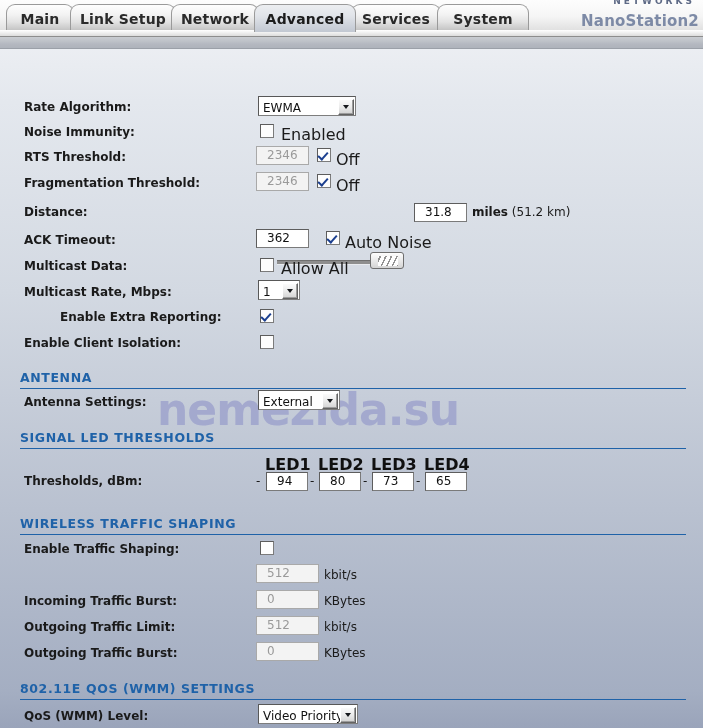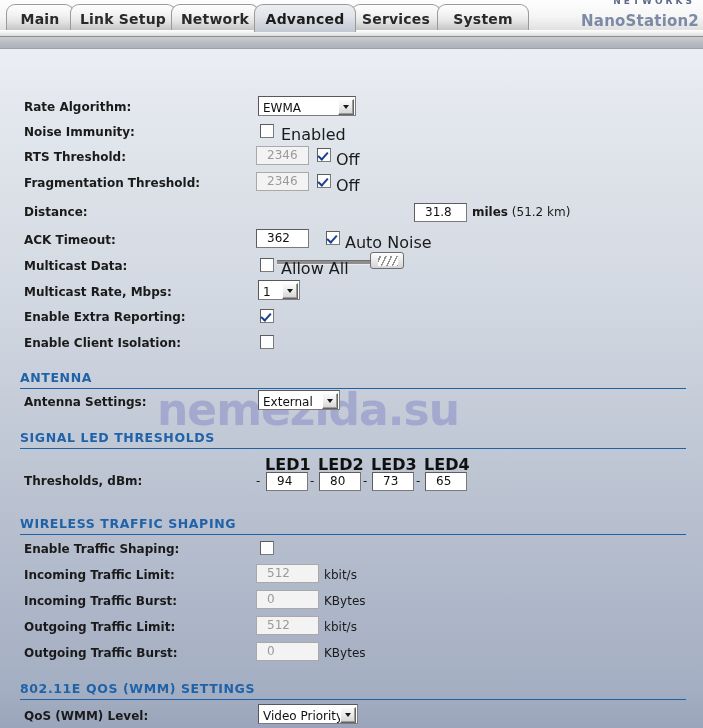--- a/index.html
+++ b/index.html
@@ -205,21 +205,21 @@
   <div class="cbx-label" style="left:281px;top:210px;">Allow All</div>
 
   <div class="row-label" style="top:236px;">Multicast Rate, Mbps:</div>
   <div class="sel" style="left:258px;top:231px;width:42px;">
     <span class="seltext">1</span>
     <span class="arrowbtn">
         <span class="caret"></span>
       </span>
   </div>
 
-  <div class="row-label" style="top:261px;">Enable Extra Reporting:</div>
+  <div class="row-label" style="top:261px;margin-left:36px;">Enable Extra Reporting:</div>
   <div class="cbx checked" style="left:260px;top:260px;"></div>
 
   <div class="row-label" style="top:287px;">Enable Client Isolation:</div>
   <div class="cbx" style="left:260px;top:286px;"></div>
 
   <div class="section-head" style="top:321px;">ANTENNA</div>
 
   <div class="row-label" style="top:346px;">Antenna Settings:</div>
   <div class="sel" style="left:258px;top:341px;width:82px;">
     <span class="seltext">External</span>
@@ -244,21 +244,20 @@
   <div class="minus" style="left:363px;top:425px;">-</div>
   <div class="txt" style="left:372px;top:423px;width:42px;">73</div>
   <div class="minus" style="left:416px;top:425px;">-</div>
   <div class="txt" style="left:425px;top:423px;width:42px;">65</div>
 
   <div class="section-head" style="top:467px;">WIRELESS TRAFFIC SHAPING</div>
 
   <div class="row-label" style="top:493px;">Enable Traffic Shaping:</div>
   <div class="cbx" style="left:260px;top:492px;"></div>
 
-  <div class="row-label" style="top:519px;">Incoming Traffic Limit:</div>
   <div class="txt disabled" style="left:256px;top:515px;width:63px;">512</div>
   <div class="unit" style="left:324px;top:519px;">kbit/s</div>
 
   <div class="row-label" style="top:545px;">Incoming Traffic Burst:</div>
   <div class="txt disabled" style="left:256px;top:541px;width:63px;">0</div>
   <div class="unit" style="left:324px;top:545px;">KBytes</div>
 
   <div class="row-label" style="top:571px;">Outgoing Traffic Limit:</div>
   <div class="txt disabled" style="left:256px;top:567px;width:63px;">512</div>
   <div class="unit" style="left:324px;top:571px;">kbit/s</div>

